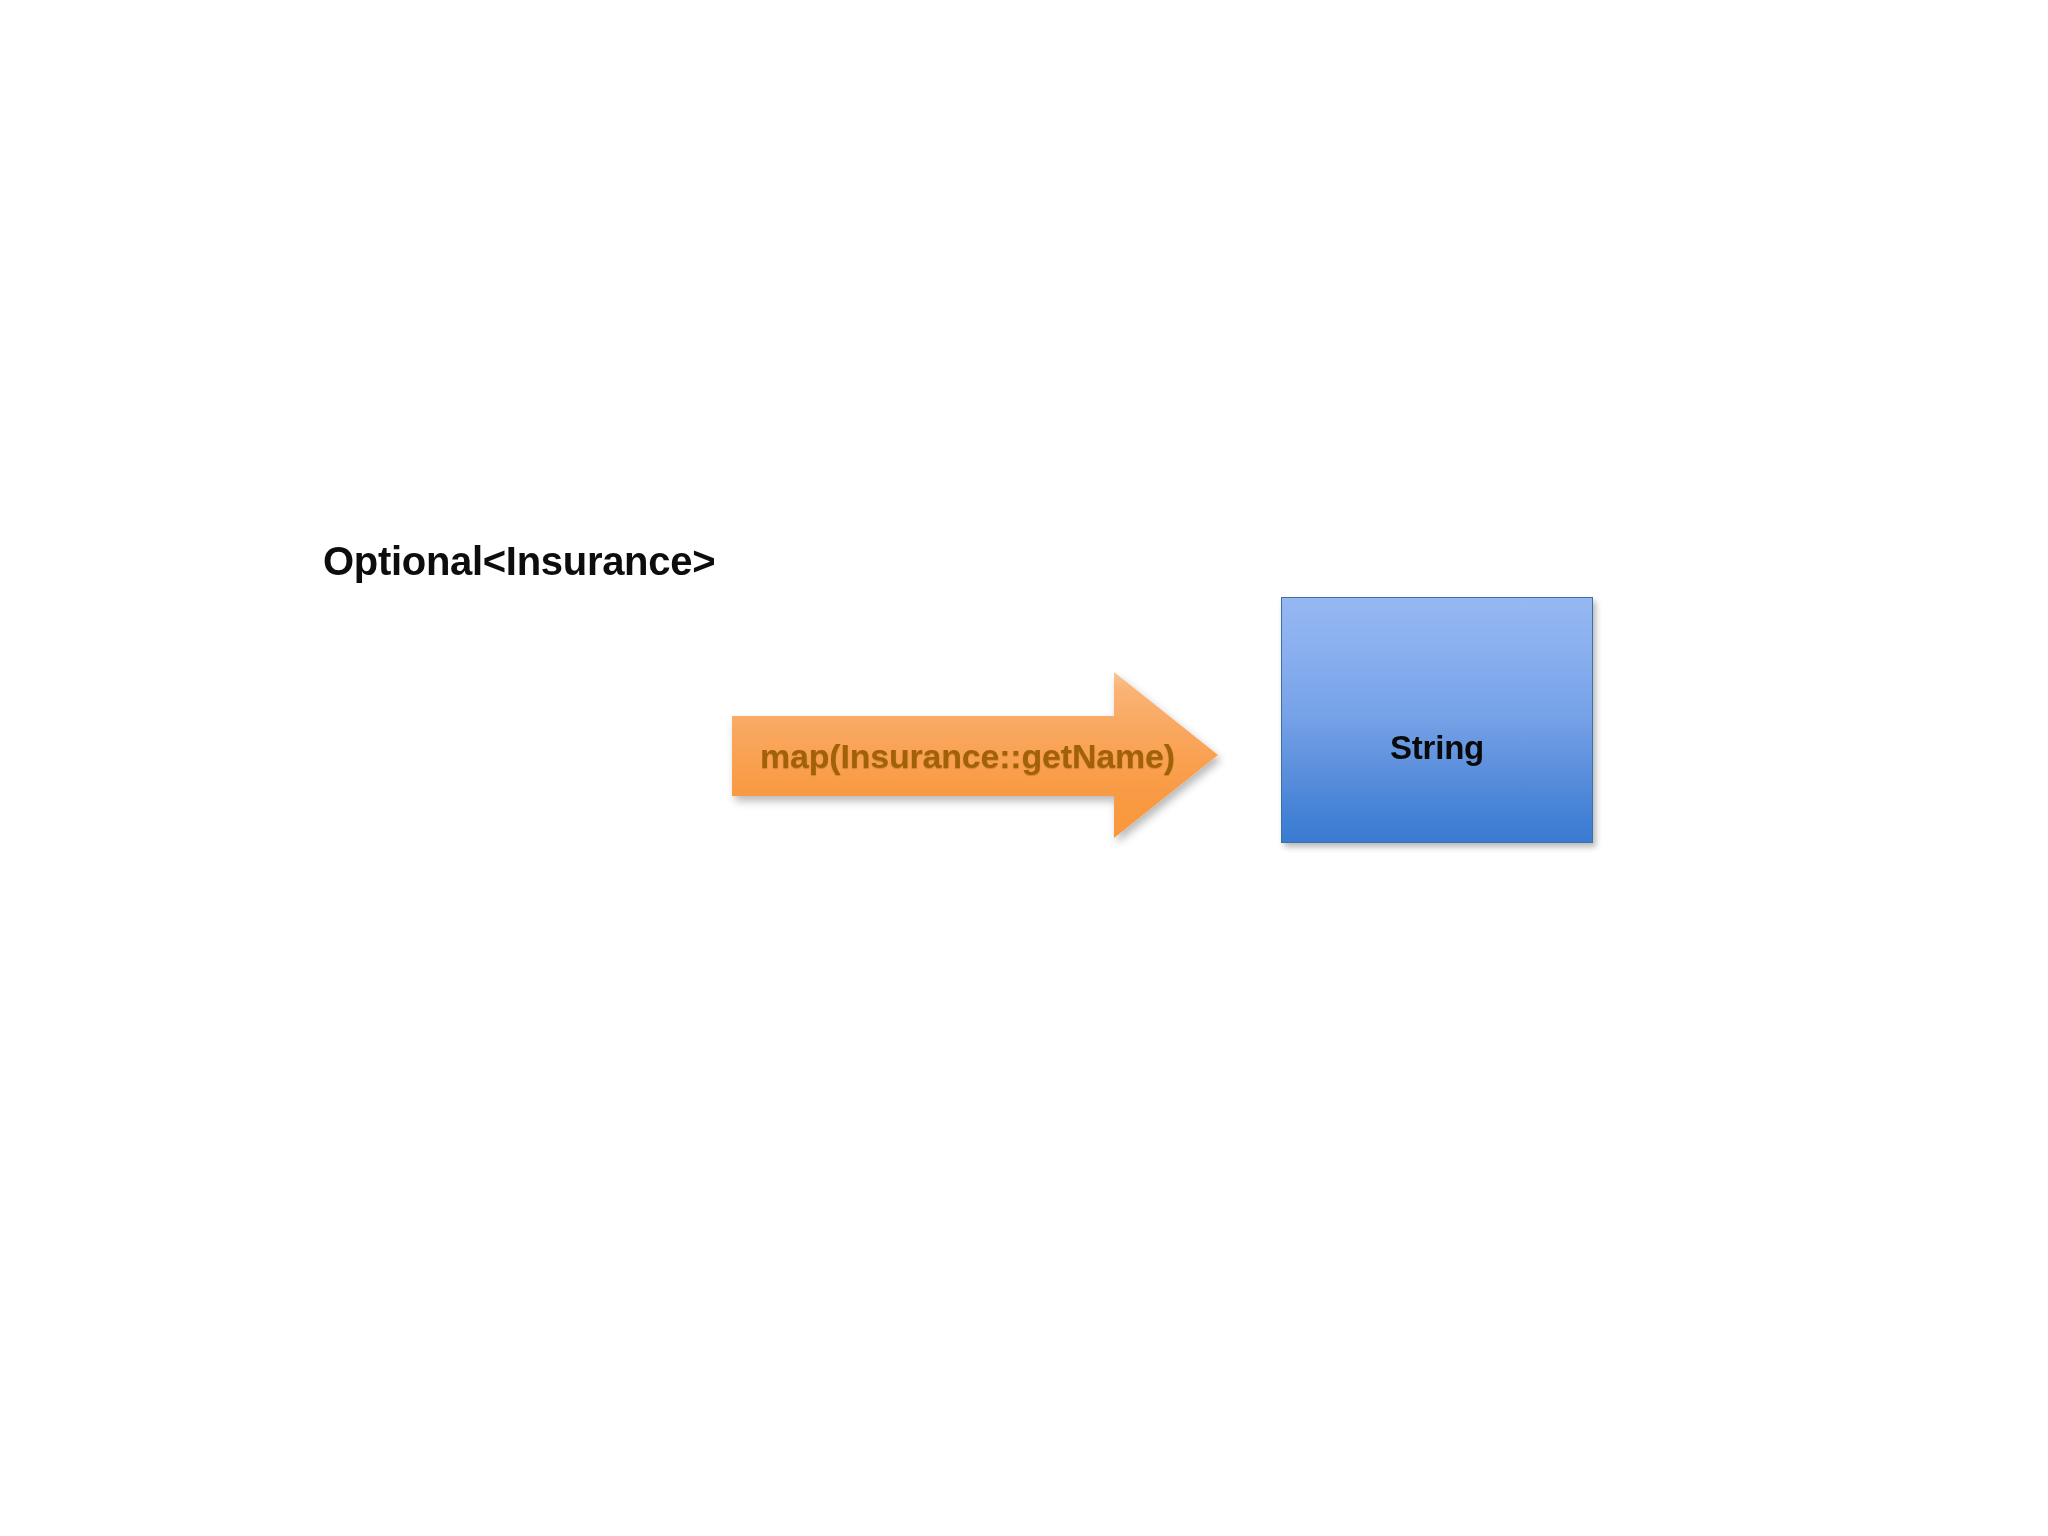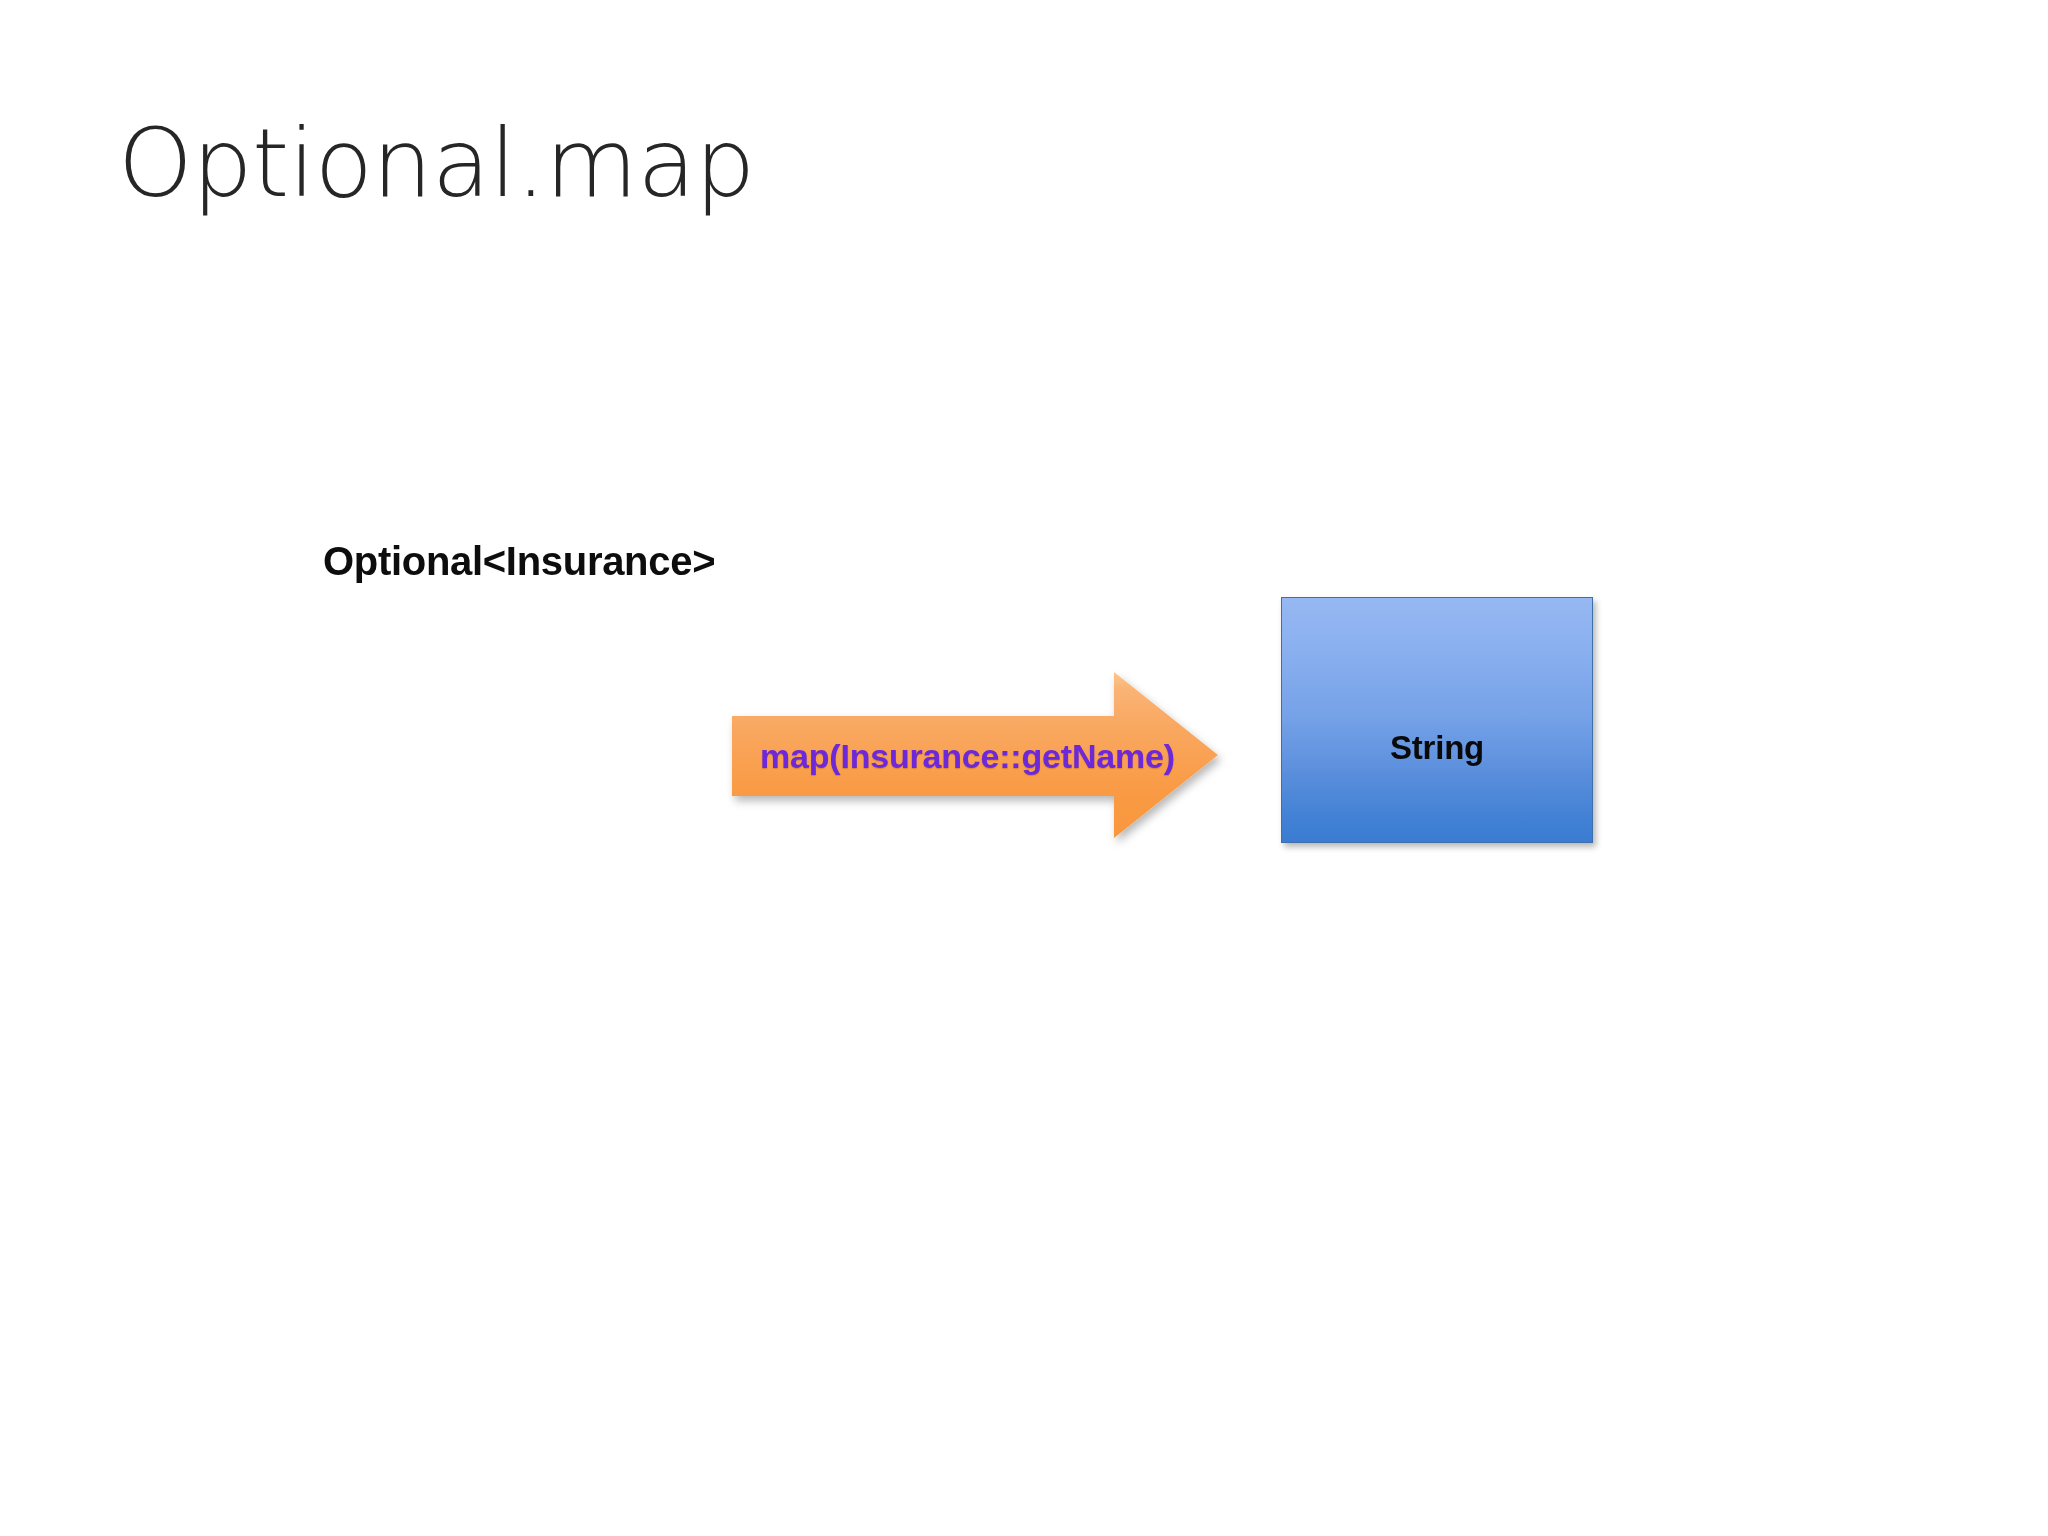--- a/index.html
+++ b/index.html
@@ -97,32 +97,31 @@
 
   .arrow-text {
     position: absolute;
     left: 760px;
     top: 737px;
     width: 420px;
     text-align: left;
     font-family: "Liberation Sans", sans-serif;
     font-weight: bold;
     font-size: 34px;
-    color: #6d28d9;
+    color: #a16207;
     text-shadow: 0 1px 1px rgba(170,95,20,0.45);
     letter-spacing: -0.2px;
     white-space: nowrap;
   }
 </style>
 </head>
 <body>
 
 <div class="slide">
 
-  <div class="slide-title">Optional.map</div>
 
   <div class="diagram">
 
     <div class="type-label left">Optional&lt;Insurance&gt;</div>
 
 
 
     <div class="node-box right">
       <div class="node-label upper">String</div>
     </div>

